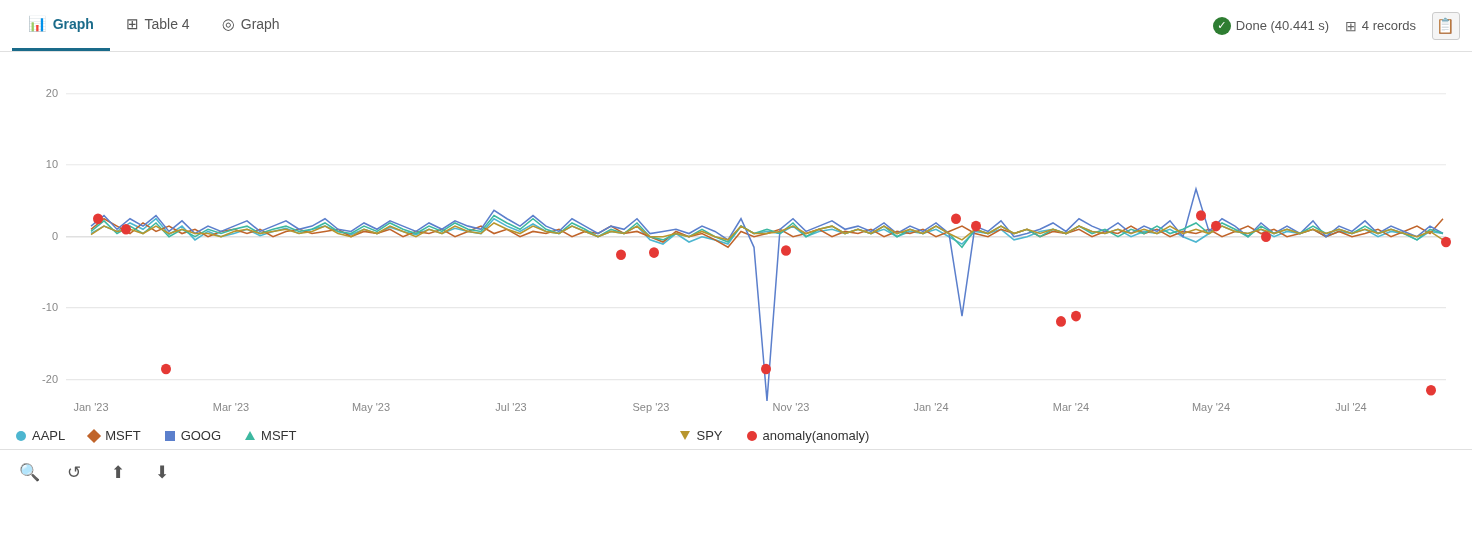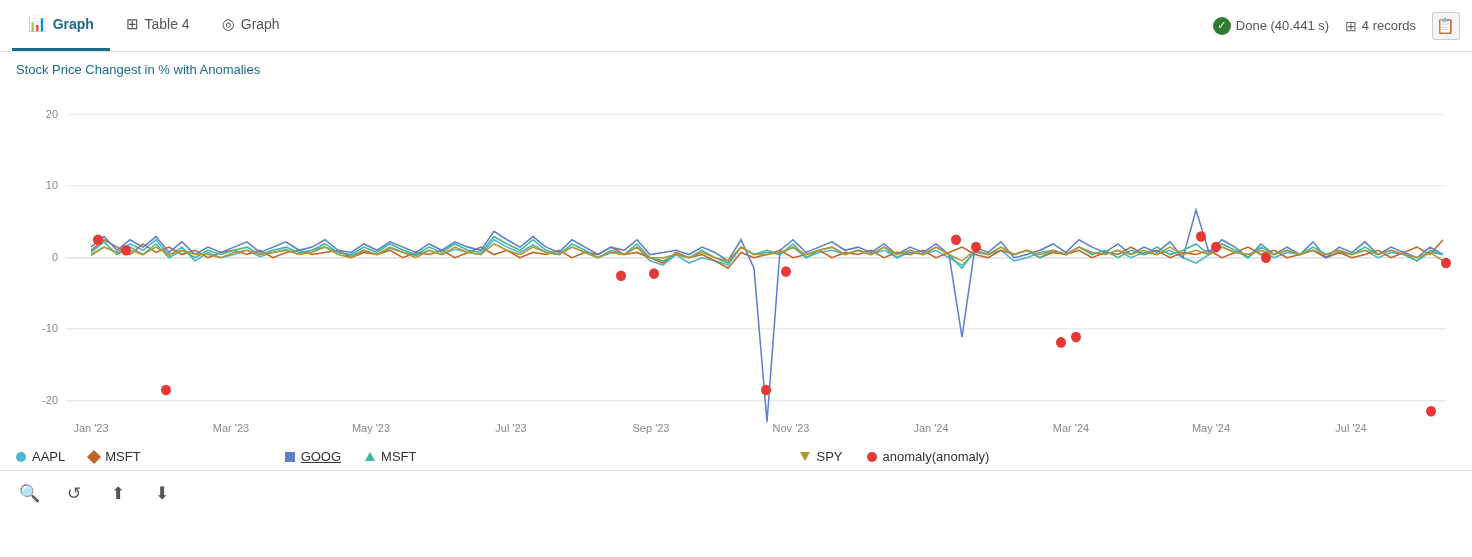--- a/index.html
+++ b/index.html
@@ -167,21 +167,20 @@
     </div>
     <div class="records-badge">
       <span class="records-icon">⊞</span>
       <span>4 records</span>
     </div>
     <button class="copy-btn">📋</button>
   </div>
 </div>
 
 <div class="chart-area">
-  <div class="chart-title">Stock Price Changest in % with Anomalies</div>
 
   <div class="chart-container">
     <svg class="chart-svg-wrapper" viewBox="0 0 1440 340" preserveAspectRatio="none">
 
       <line x1="50" y1="30" x2="1430" y2="30" stroke="#e8e8e8" stroke-width="1"></line>
       <line x1="50" y1="97" x2="1430" y2="97" stroke="#e8e8e8" stroke-width="1"></line>
       <line x1="50" y1="165" x2="1430" y2="165" stroke="#e0e0e0" stroke-width="1.5"></line>
       <line x1="50" y1="232" x2="1430" y2="232" stroke="#e8e8e8" stroke-width="1"></line>
       <line x1="50" y1="300" x2="1430" y2="300" stroke="#e8e8e8" stroke-width="1"></line>
 
@@ -235,21 +234,21 @@
 <div class="legend-area">
   <div class="legend-row">
     <div class="legend-item">
       <div class="legend-dot" style="background:#4db6d0;"></div>
       <span>AAPL</span>
     </div>
     <div class="legend-item">
       <div style="width:10px;height:10px;background:#c0642a;transform:rotate(45deg);"></div>
       <span>MSFT</span>
     </div>
-    <div class="legend-item" style="margin-left:120px;text-decoration:underline;">
+    <div class="legend-item" style="">
       <div class="legend-square" style="background:#5b7fcc;"></div>
       <span>GOOG</span>
     </div>
     <div class="legend-item">
       <div style="width:0;height:0;border-left:5px solid transparent;border-right:5px solid transparent;border-bottom:9px solid #3db8a0;"></div>
       <span>MSFT</span>
     </div>
     <div class="legend-item" style="margin-left:360px;">
       <div style="width:0;height:0;border-left:5px solid transparent;border-right:5px solid transparent;border-top:9px solid #b8962e;"></div>
       <span>SPY</span>

